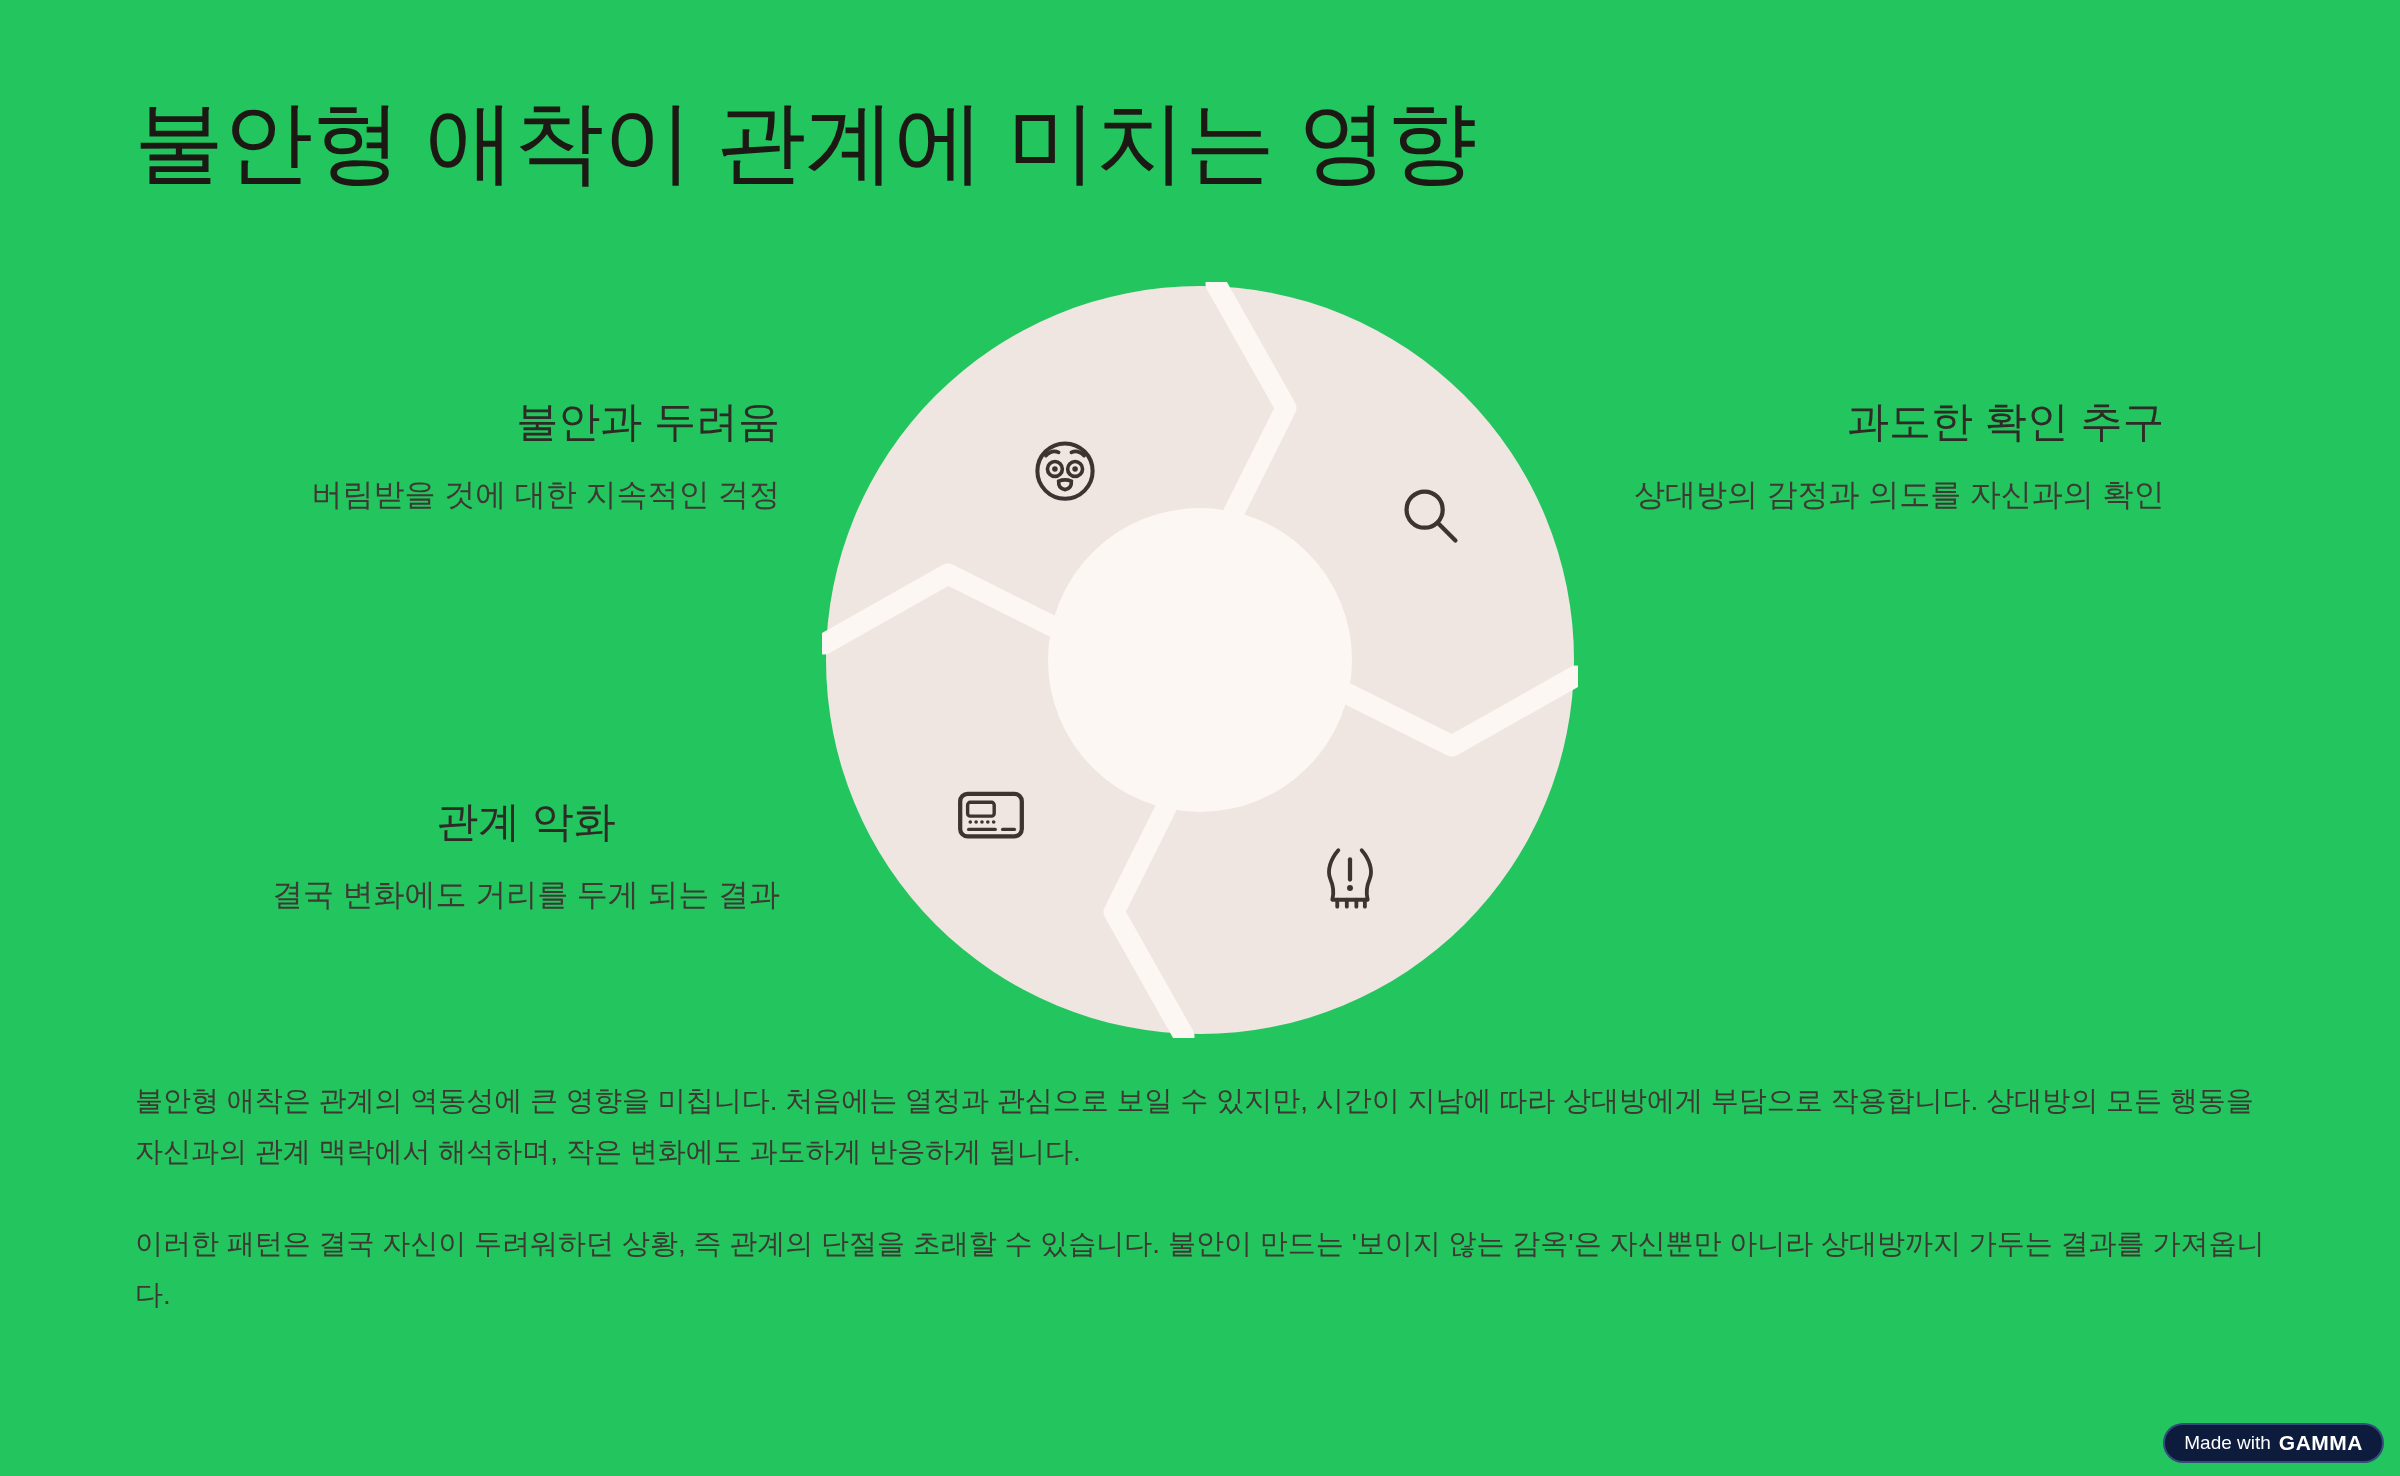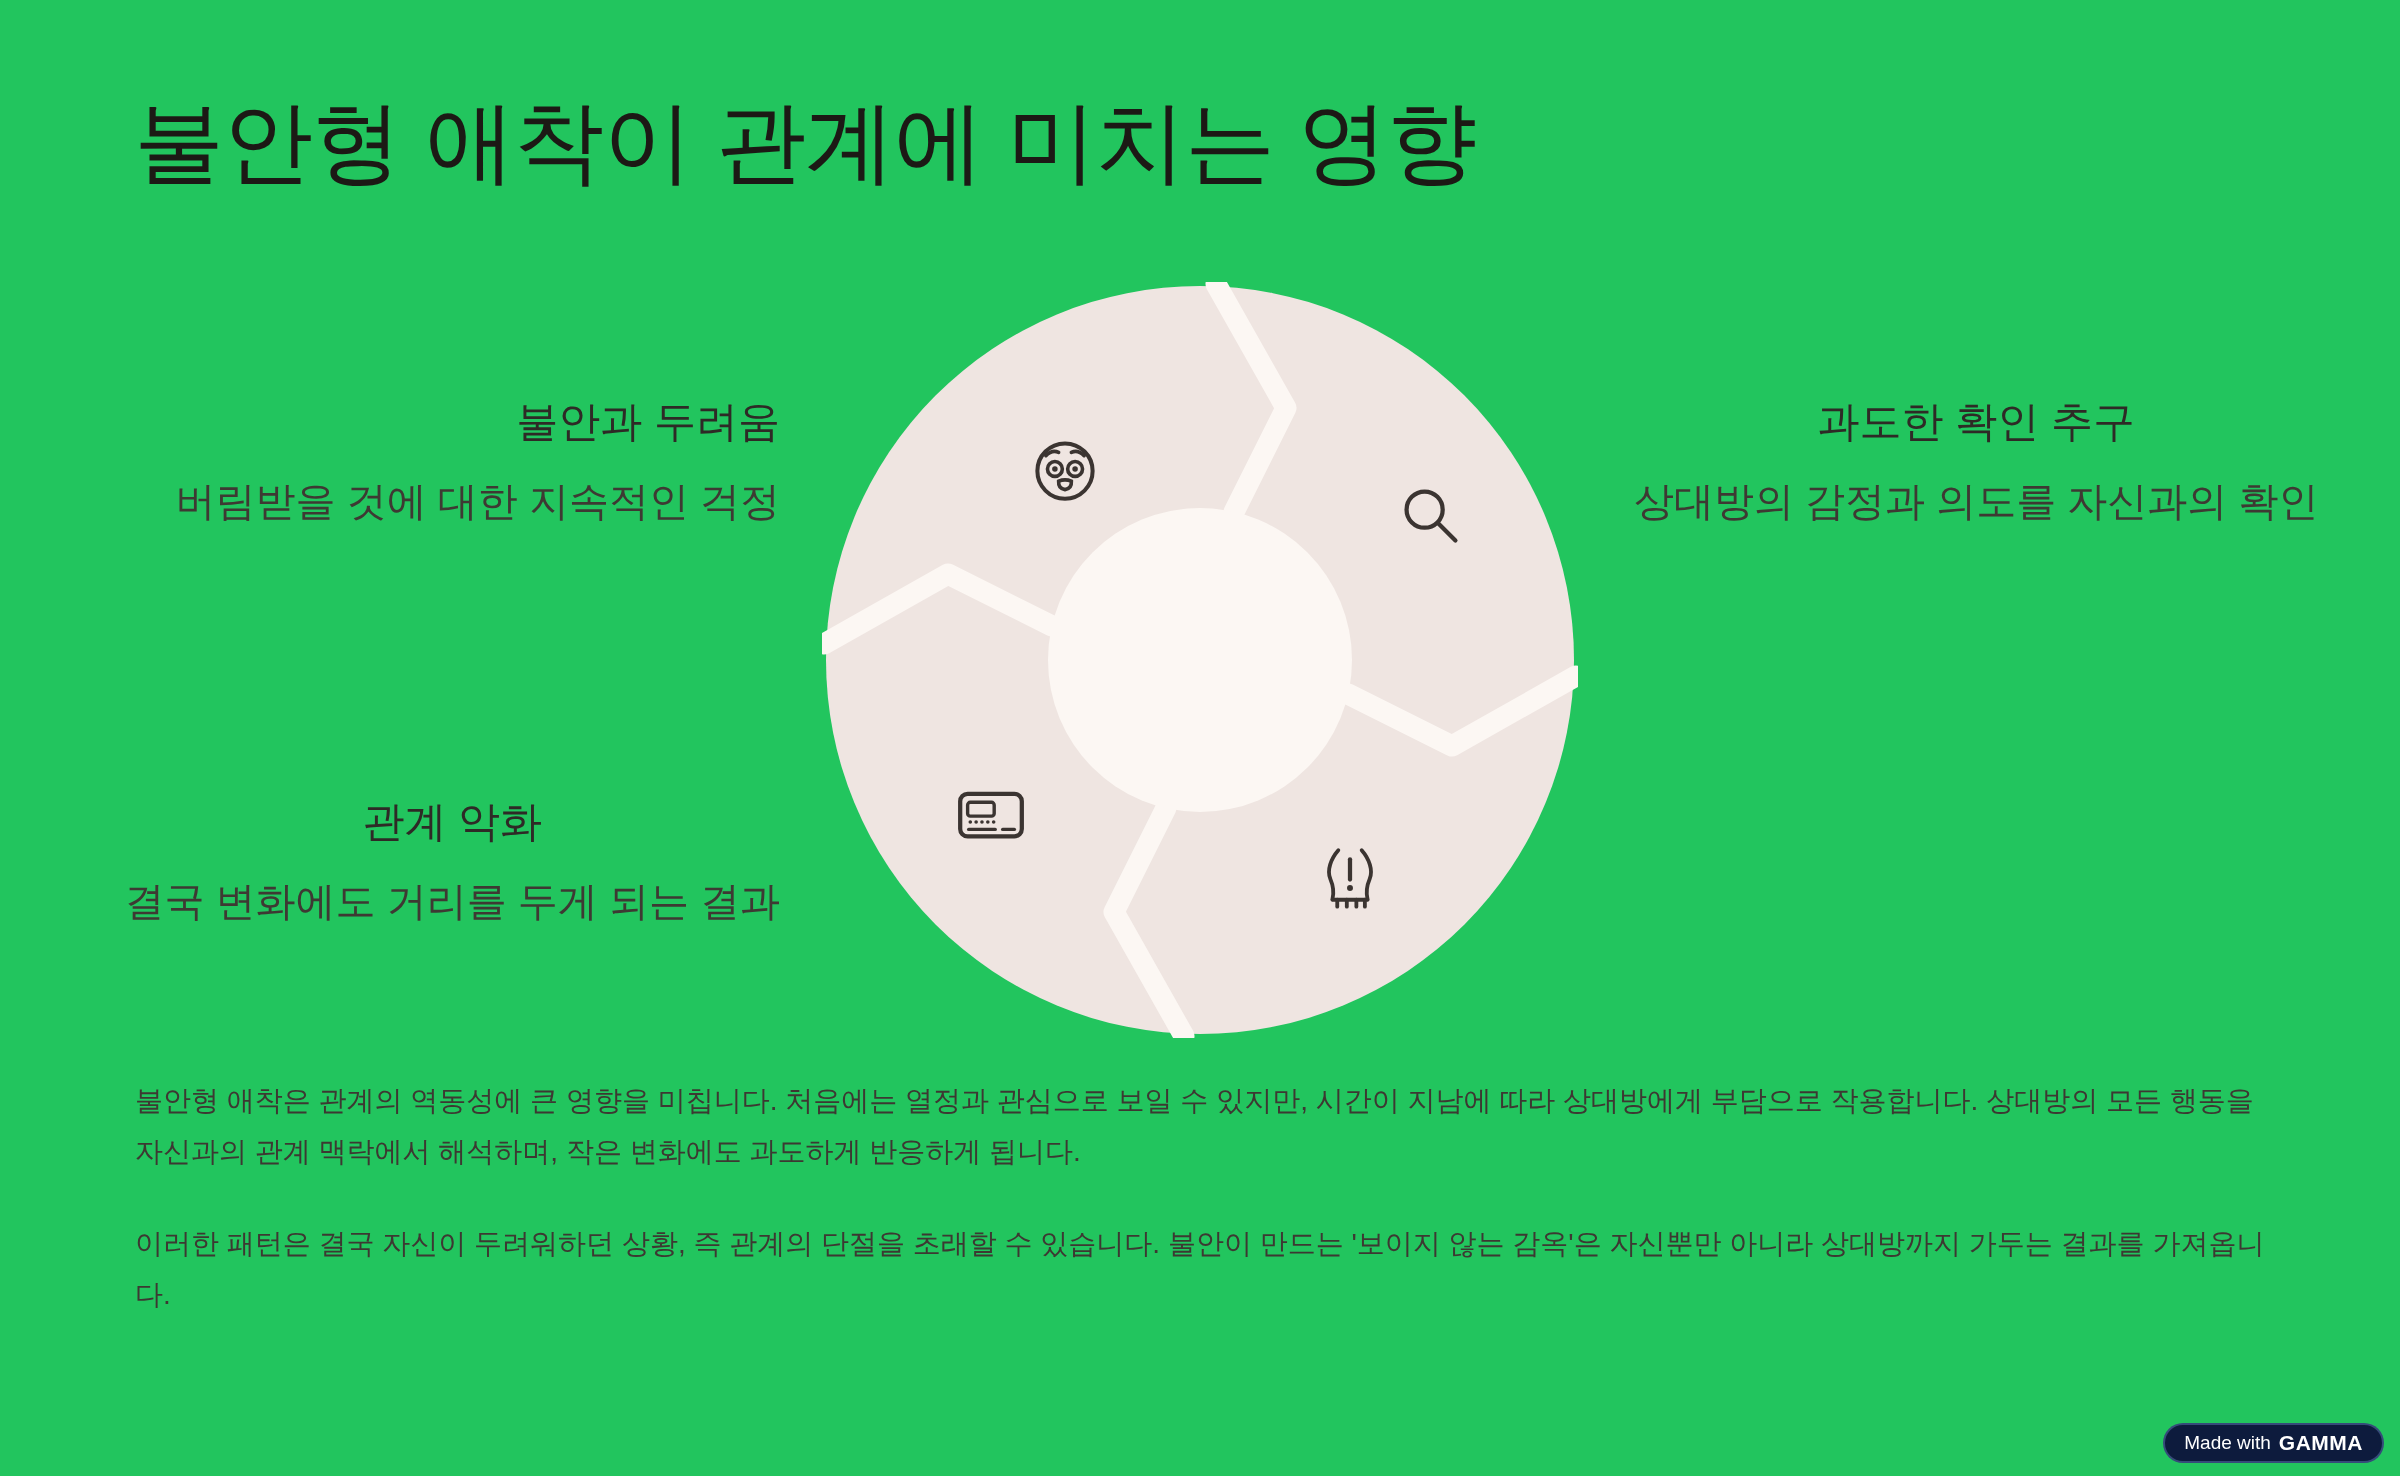--- a/index.html
+++ b/index.html
@@ -49,28 +49,28 @@
   .label-block { position: absolute; }
   .label-block .heading {
     font-size: 42px;
     font-weight: 400;
     color: #2E2A26;
     line-height: 1.25;
     margin-bottom: 26px;
     white-space: nowrap;
   }
   .label-block .description {
-    font-size: 40px;
+    font-size: 31px;
     font-weight: 400;
     color: #3E3933;
     line-height: 1.3;
     white-space: nowrap;
   }
   .label-tl { right: 1620px; top: 396px; text-align: right; }
-  .label-tr { left: 1634px;  top: 396px; text-align: center; }
+  .label-tr { left: 1634px;  top: 396px; text-align: right; }
   .label-bl { right: 1620px; top: 796px; text-align: center; }
   .label-br { left: 1634px;  top: 796px; text-align: left; }
 
   .body-text {
     position: absolute;
     left: 135px;
     top: 1076px;
     width: 2140px;
     font-size: 28px;
     line-height: 1.82;

